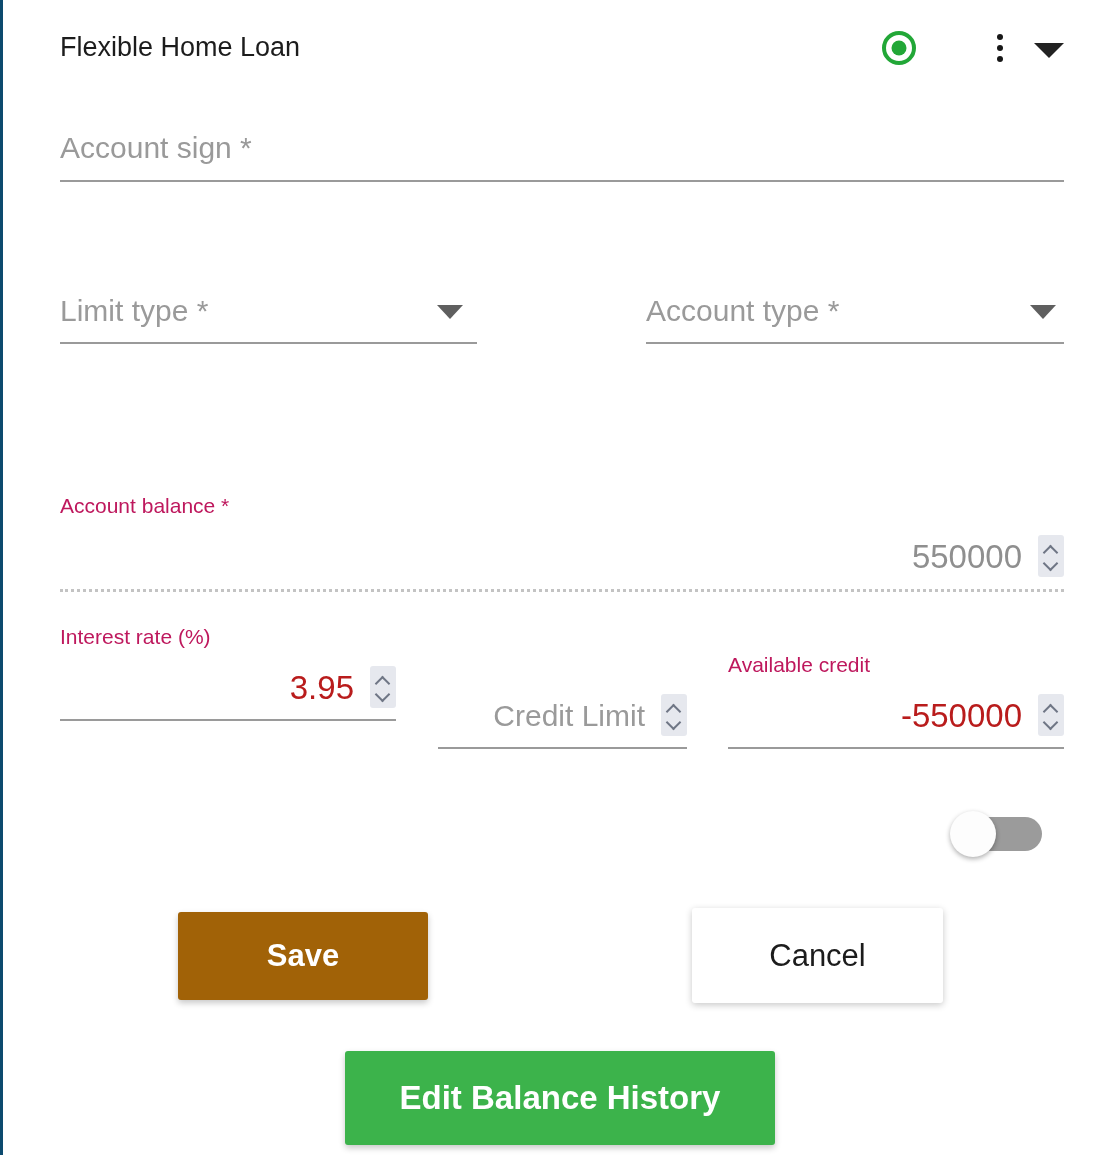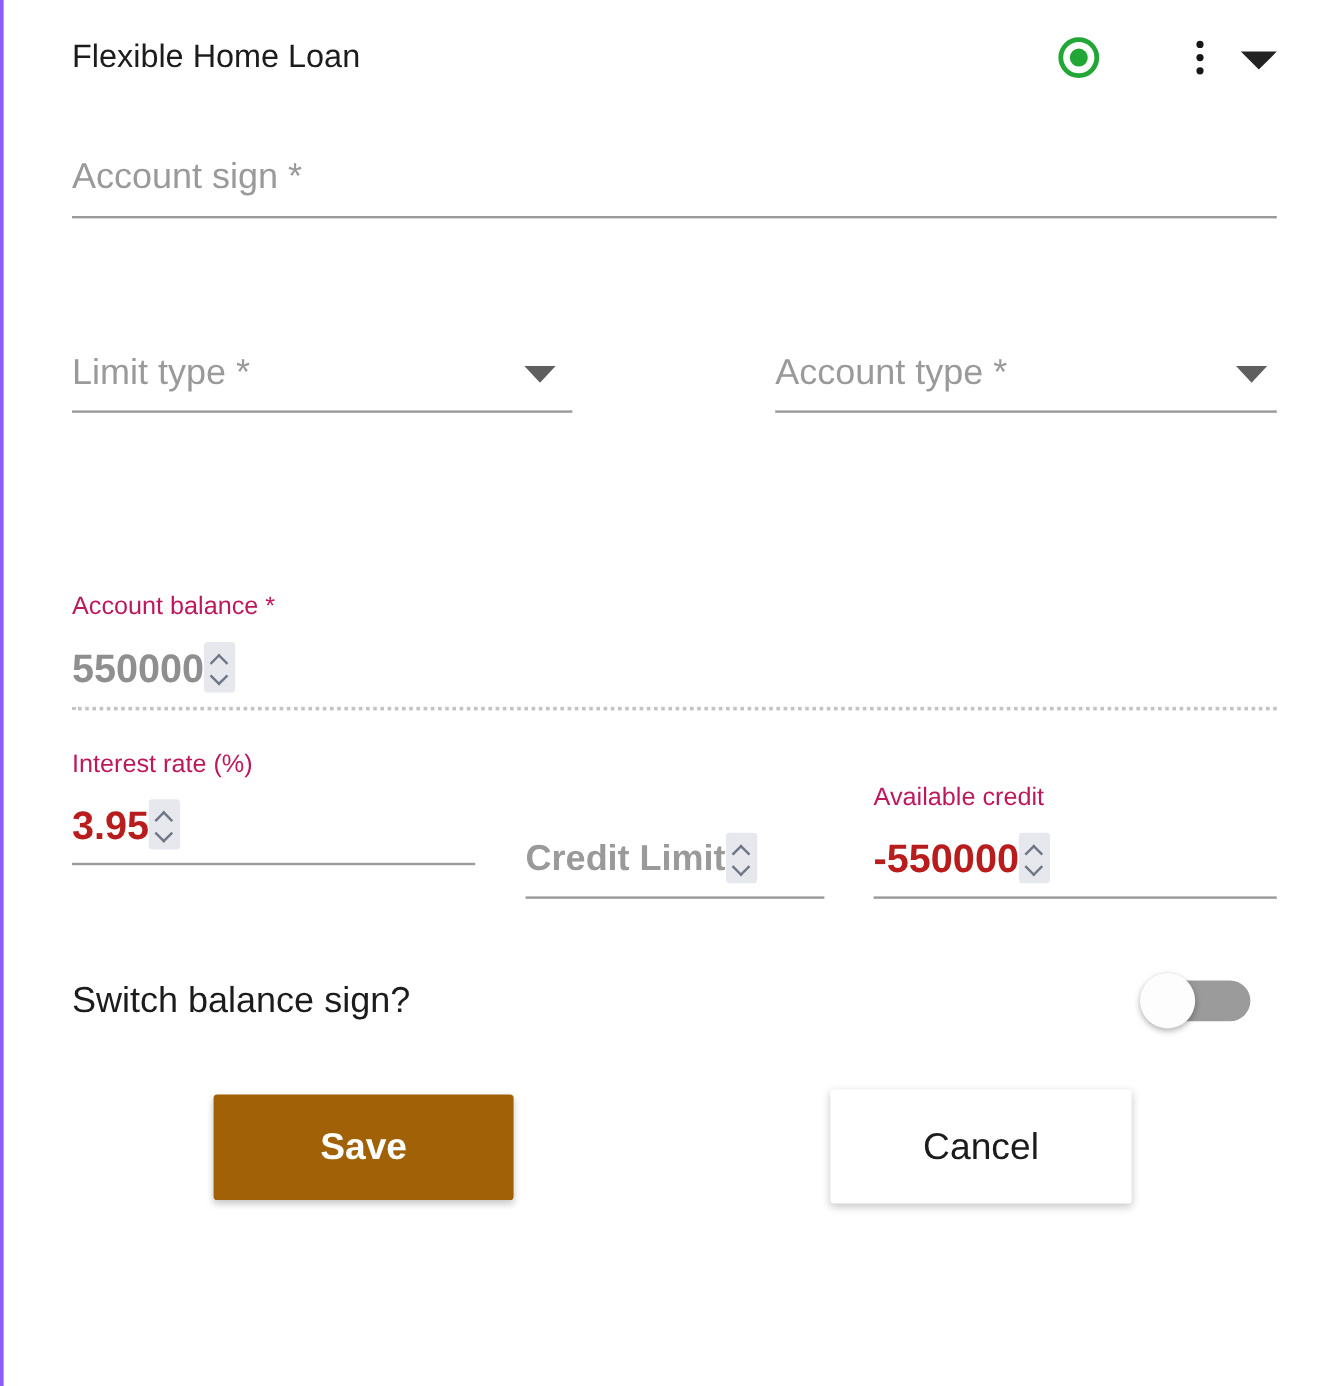--- a/index.html
+++ b/index.html
@@ -15,21 +15,21 @@
     position: relative;
     overflow: hidden;
     color: #212121;
   }
 
   
   .page {
     position: absolute;
     inset: 0;
     background: #ffffff;
-    border-left: 3px solid #8b5cf6;
+    border-left: 3px solid #0c4a6e;
   }
 
   
   .header {
     position: absolute;
     left: 57px;
     top: 24px;
     width: 1004px;
     height: 48px;
   }
@@ -183,23 +183,23 @@
     border-left: none;
     border-top: none;
     border-right: 2px solid #6f7685;
     border-bottom: 2px solid #6f7685;
     top: -1px;
   }
 
   .num-row {
     display: flex;
     align-items: flex-end;
-    gap: 0;
+    justify-content: flex-end;
+    gap: 16px;
     height: 46px;
-    font-weight: bold;
   }
 
   
   .toggle-label {
     position: absolute;
     left: 57px;
     top: 812px;
     font-size: 30px;
     color: #1c1c1c;
     line-height: 44px;
@@ -352,22 +352,22 @@
     <div class="num-row" style="margin-top:12px;">
       <span class="val">-550000</span>
       <span class="spinner">
         <span class="up"></span>
           <span class="dn"></span>
       </span>
     </div>
     <div class="underline" style="margin-top:11px;"></div>
   </div>
 
-  <div class="toggle-label">Switch balance sign?</div>
   <div class="toggle">
     <div class="toggle-track"></div>
     <div class="toggle-knob"></div>
   </div>
 
   <button class="btn btn-save">Save</button>
   <button class="btn btn-cancel">Cancel</button>
+  <button class="btn btn-history">Edit Balance History</button>
 
 </div>
 
 </body></html>

